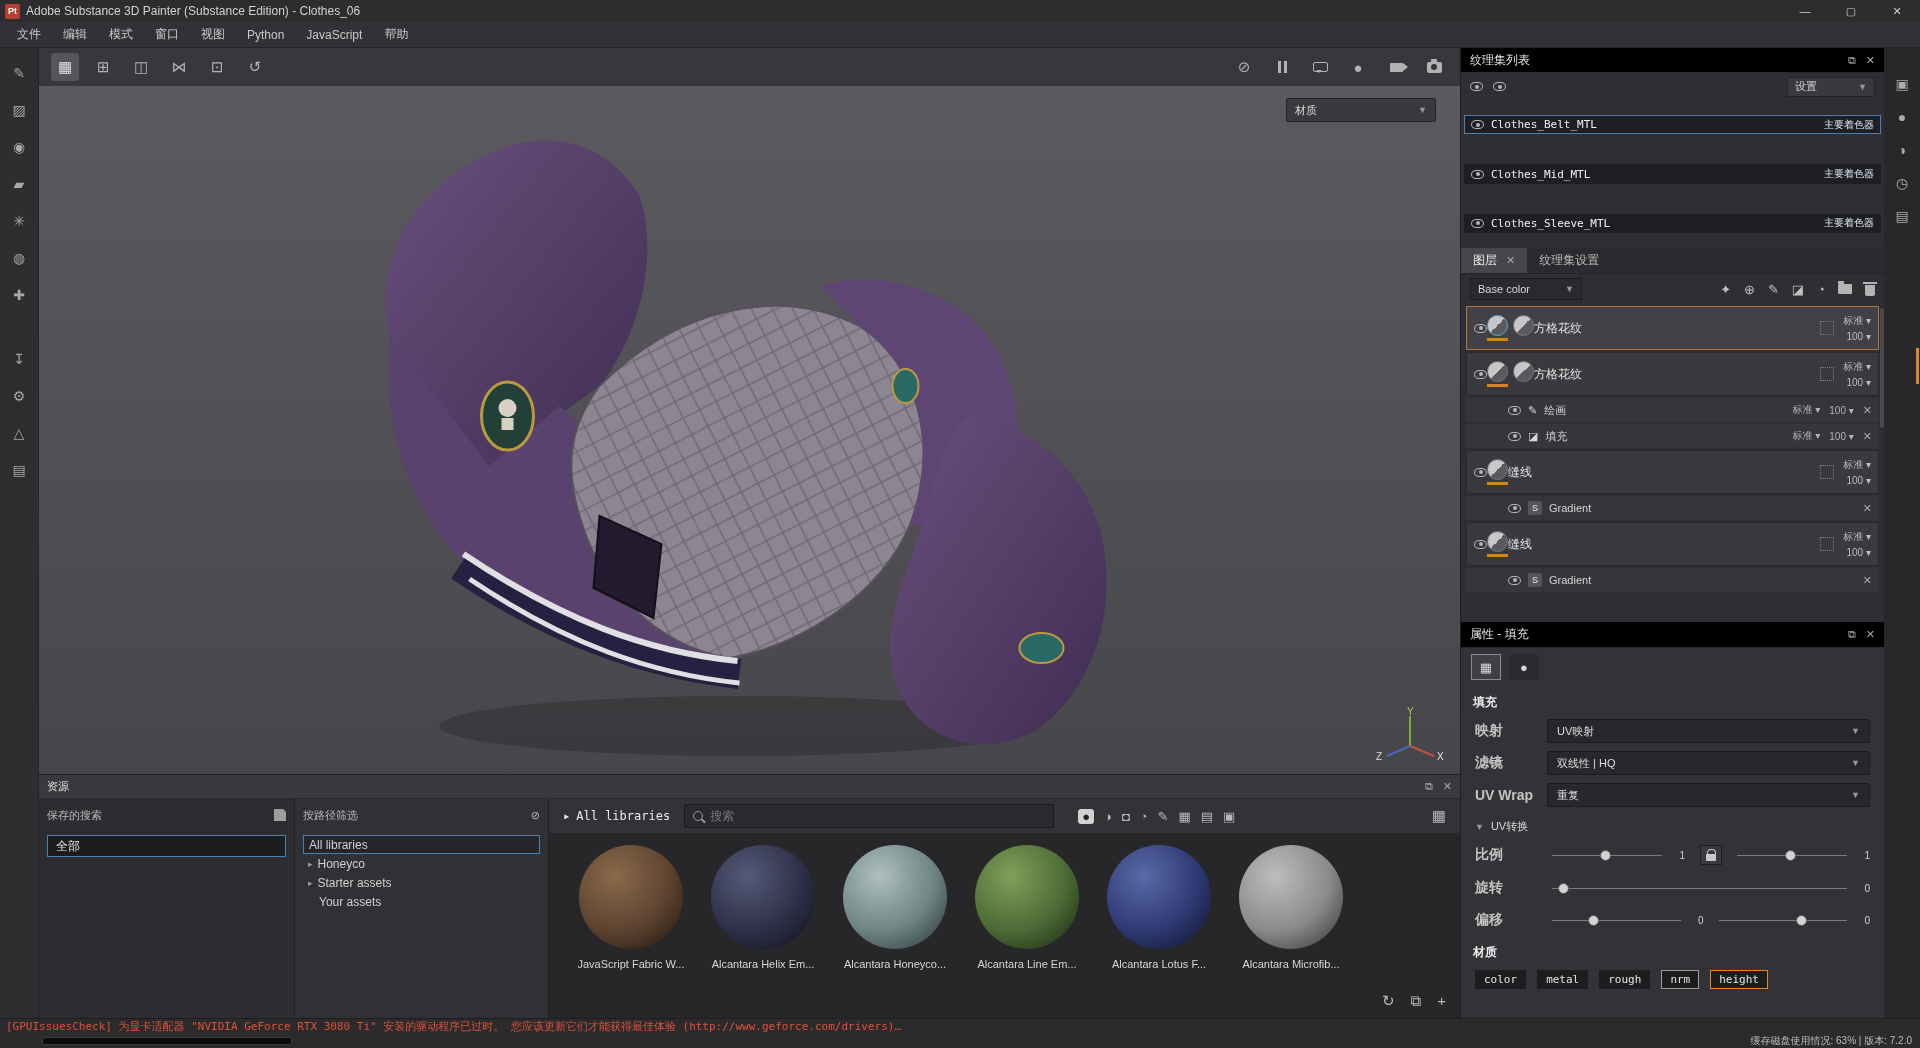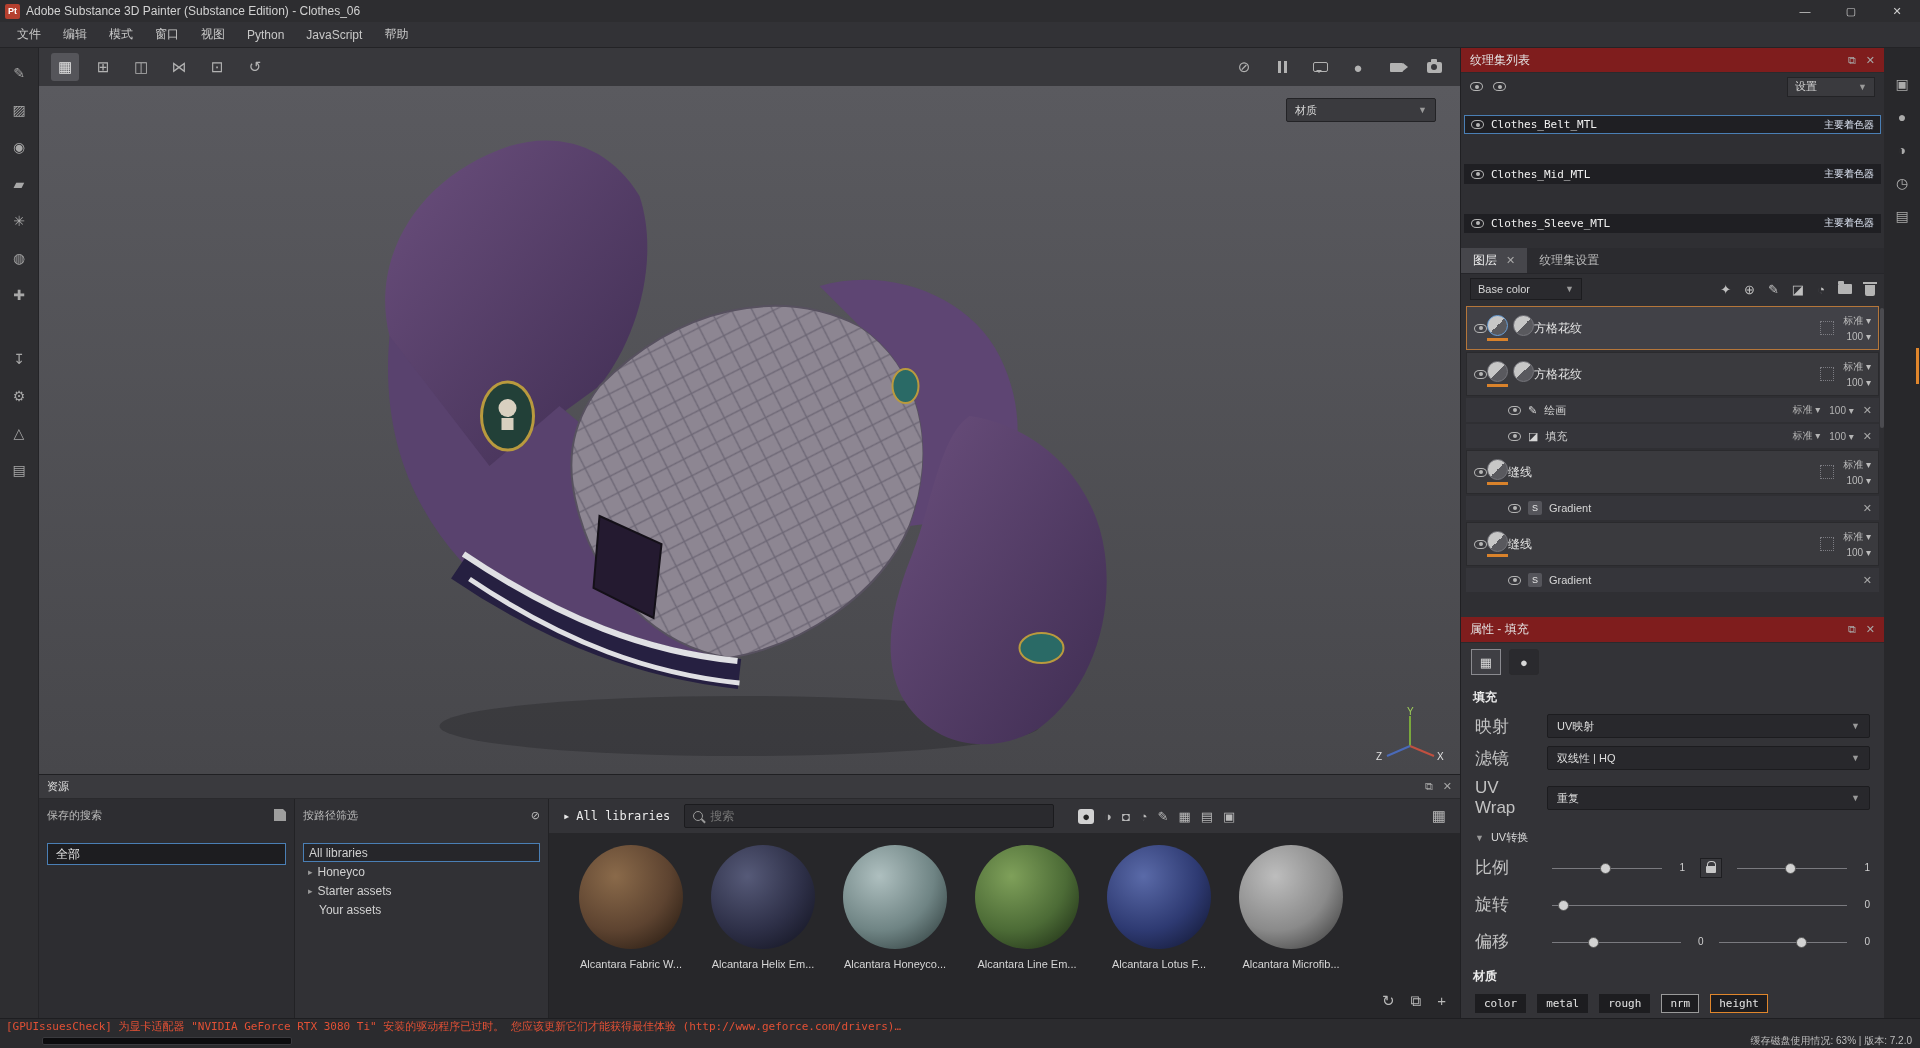--- a/index.html
+++ b/index.html
@@ -53,21 +53,21 @@
 
   
   .assets-panel { height:244px; border-top:1px solid #202023; background:#323236; display:flex; flex-direction:column; }
   .ap-header { height:24px; background:#3a3a3e; display:flex; align-items:center; padding:0 8px; gap:10px;
     font-size:11px; color:#e0e0e0; border-bottom:1px solid #2a2a2d; }
   .ap-header .ph-actions { margin-left:auto; }
   .ap-body { flex:1; display:flex; min-height:0; }
   .ap-col1 { width:256px; background:#2d2d31; border-right:1px solid #222225; padding:6px 8px; }
   .ap-col2 { width:254px; background:#313135; border-right:1px solid #222225; padding:6px 8px; }
   .ap-col3 { flex:1; display:flex; flex-direction:column; min-width:0; }
-  .ap-label-row { display:flex; align-items:center; justify-content:space-between; height:20px; color:#bdbdbd; font-size:11px; margin-bottom:18px; }
+  .ap-label-row { display:flex; align-items:center; justify-content:space-between; height:20px; color:#bdbdbd; font-size:11px; margin-bottom:10px; }
   .text-input { height:22px; background:#1d1d20; border:1px solid #4a7fb5; color:#e6e6e6; width:100%;
     padding:0 8px; font-size:12px; font-family:"Liberation Sans",sans-serif; outline:none; }
   .tree-item { height:19px; display:flex; align-items:center; gap:5px; padding:0 5px; font-size:12px; color:#d0d0d0; }
   .tree-item.selected { border:1px solid #4a7fb5; background:#26262a; }
   .tree-item .arrow { font-size:9px; color:#9a9a9a; }
   .tree-indent { padding-left:16px; }
   .ap-col3-top { height:34px; display:flex; align-items:center; gap:14px; padding:0 14px; background:#333337; }
   .breadcrumb { display:flex; align-items:center; gap:6px; font-family:"DejaVu Sans Mono",monospace; font-size:12px; color:#eaeaea; }
   .search-box { width:370px; height:24px; background:#2a2a2e; border:1px solid #1b1b1e; border-radius:2px;
     display:flex; align-items:center; gap:7px; padding:0 8px; }
@@ -79,21 +79,21 @@
   .grid-view-icon { margin-left:auto; color:#b8b8b8; font-size:15px; }
   .shelf { flex:1; background:#27272a; position:relative; display:flex; gap:20px; padding:12px 0 0 26px; }
   .mat { width:112px; display:flex; flex-direction:column; align-items:center; }
   .sphere { width:104px; height:104px; border-radius:50%; }
   .mat-label { margin-top:9px; font-size:11px; color:#d6d6d6; width:112px; text-align:center;
     white-space:nowrap; overflow:hidden; }
   .shelf-actions { position:absolute; right:14px; bottom:8px; display:flex; gap:16px; color:#b8b8b8; font-size:15px; }
 
   
   .right-col { width:424px; background:#333337; border-left:1px solid #202023; display:flex; flex-direction:column; }
-  .panel-header { height:26px; background:#7f1d1d; display:flex; align-items:center; padding:0 9px; gap:10px;
+  .panel-header { height:26px; background:#000000; display:flex; align-items:center; padding:0 9px; gap:10px;
     font-size:12px; color:#e4e4e4; border-bottom:1px solid #2a2a2d; }
   .ph-actions { margin-left:auto; display:flex; gap:10px; color:#a8a8a8; font-size:12px; align-items:center; }
 
   .tsl { height:200px; display:flex; flex-direction:column; background:#2f2f33; }
   .tsl-controls { height:28px; display:flex; align-items:center; gap:10px; padding:0 9px; }
   .settings-btn { margin-left:auto; width:88px; height:20px; background:#3a3a3e; border:1px solid #232326;
     display:flex; align-items:center; justify-content:space-between; padding:0 7px; font-size:11px; color:#d2d2d2; }
   .tsl-row { height:20px; margin:15px 3px; background:#1f1f23; border:1px solid transparent; display:flex;
     align-items:center; gap:7px; padding:0 6px; font-family:"DejaVu Sans Mono",monospace; font-size:11px; color:#f0f0f0; }
   .tsl-row.selected { border-color:#4a7fb5; }
@@ -128,21 +128,21 @@
     align-items:center; justify-content:center; border-radius:2px; }
   .vscroll { position:absolute; right:0; top:4px; width:4px; height:120px; background:#4b4b50; border-radius:2px; }
 
   .props { flex:1; display:flex; flex-direction:column; background:#333337; }
   .props-iconrow { display:flex; gap:8px; padding:6px 10px; }
   .props-tab { width:30px; height:26px; background:#3f3f44; border:1px solid #8a8a8f; display:flex;
     align-items:center; justify-content:center; color:#d8d8d8; font-size:13px; }
   .props-tab.sphere { border-color:#2a2a2d; background:#2a2a2e; border-radius:3px; }
   .section-title { padding:8px 12px 4px; font-size:12px; color:#ececec; font-weight:bold; }
   .prop-row { display:flex; align-items:center; gap:10px; padding:4px 14px; }
-  .prop-label { width:62px; font-size:17px; color:#c2c2c2; flex:none; }
+  .prop-label { width:62px; font-size:14px; color:#c2c2c2; flex:none;font-weight:bold; }
   .dd { flex:1; height:24px; background:#28282c; border:1px solid #1c1c1f; border-radius:2px; display:flex;
     align-items:center; justify-content:space-between; padding:0 9px; font-size:11px; color:#dedede; }
   .chev { color:#9a9a9a; font-size:9px; }
   .collapse-row { display:flex; align-items:center; gap:7px; padding:8px 14px 4px; font-size:11px; color:#d8d8d8; }
   .slider-row { display:flex; align-items:center; gap:15px; padding:7px 14px; }
   .slider { position:relative; flex:1; height:14px; }
   .slider::before { content:""; position:absolute; left:0; right:0; top:7px; height:1px; background:#7a7a7f; }
   .knob { position:absolute; top:2px; width:11px; height:11px; border-radius:50%; background:#d2d2d2; border:1px solid #555; }
   .sval { font-size:10px; color:#d0d0d0; min-width:8px; text-align:right; }
   .lock-btn { width:22px; height:20px; background:#3a3a3e; border:1px solid #1e1e21; display:flex;
@@ -346,21 +346,21 @@
               <span>✎</span>
               <span>▦</span>
               <span>▤</span>
               <span>▣</span>
             </div>
             <span class="grid-view-icon">▦</span>
           </div>
           <div class="shelf">
             <div class="mat">
               <div class="sphere" style="background: radial-gradient(circle at 35% 30%, rgb(138, 106, 74), rgb(93, 67, 48) 55%, rgb(28, 19, 12) 100%);"></div>
-              <div class="mat-label">Alcantara Fabric W...</div>
+              <div class="mat-label">JavaScript Fabric W...</div>
             </div>
             <div class="mat">
               <div class="sphere" style="background: radial-gradient(circle at 35% 30%, rgb(86, 90, 120), rgb(46, 48, 72) 55%, rgb(14, 15, 26) 100%);"></div>
               <div class="mat-label">Alcantara Helix Em...</div>
             </div>
             <div class="mat">
               <div class="sphere" style="background: radial-gradient(circle at 35% 30%, rgb(174, 191, 191), rgb(111, 132, 132) 55%, rgb(35, 48, 48) 100%);"></div>
               <div class="mat-label">Alcantara Honeyco...</div>
             </div>
             <div class="mat">

